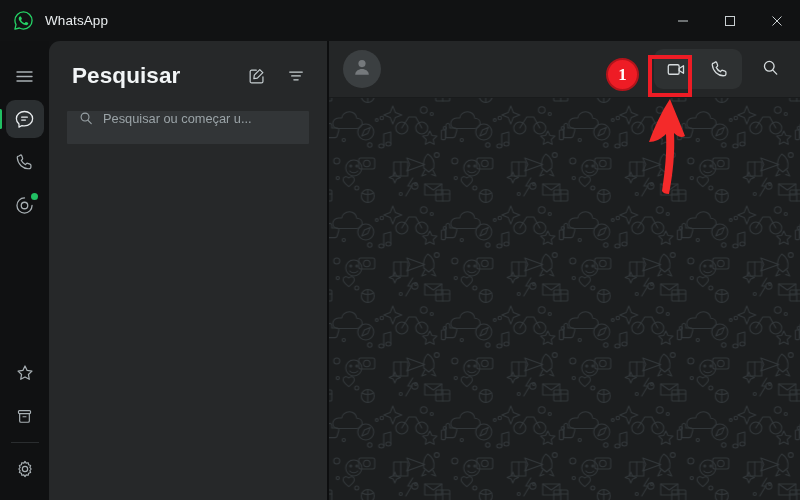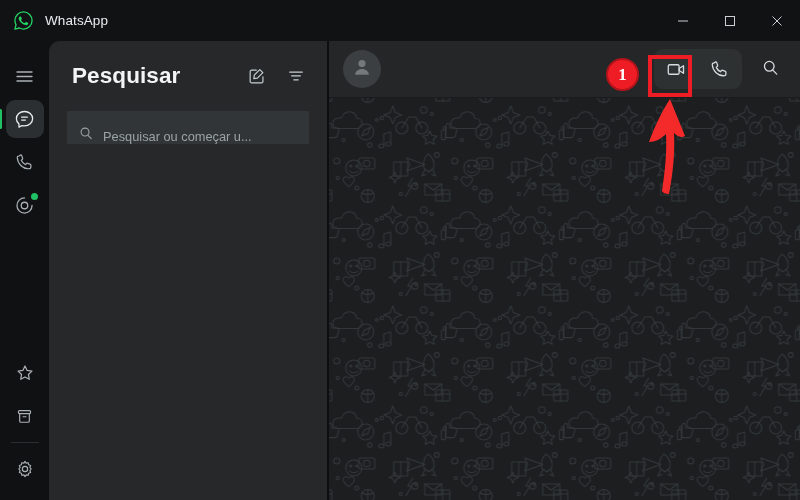--- a/index.html
+++ b/index.html
@@ -88,21 +88,21 @@
   .panel-actions { margin-left: auto; display: flex; align-items: center; gap: 9px; }
   .panel-icon {
     width: 30px; height: 30px;
     display: flex; align-items: center; justify-content: center;
     border-radius: 8px; color: #c7cfd2;
   }
   .panel-icon svg { display: block; }
   .searchwrap { padding: 0 18px; }
   .searchbox {
     height: 33px; background: #323537; border-radius: 1px;
-    display: flex; align-items: flex-end; gap: 10px; padding: 0 12px;
+    display: flex; align-items: flex-start; gap: 10px; padding: 0 12px;
   }
   .search-ph { color: #9aa3a7; font-size: 12.8px; }
 
   
   .divider {
     position: absolute; left: 327px; top: 41px;
     width: 1.5px; height: 459px; background: #0d0e0f;
   }
   .conv {
     position: absolute; left: 328.5px; top: 41px;

